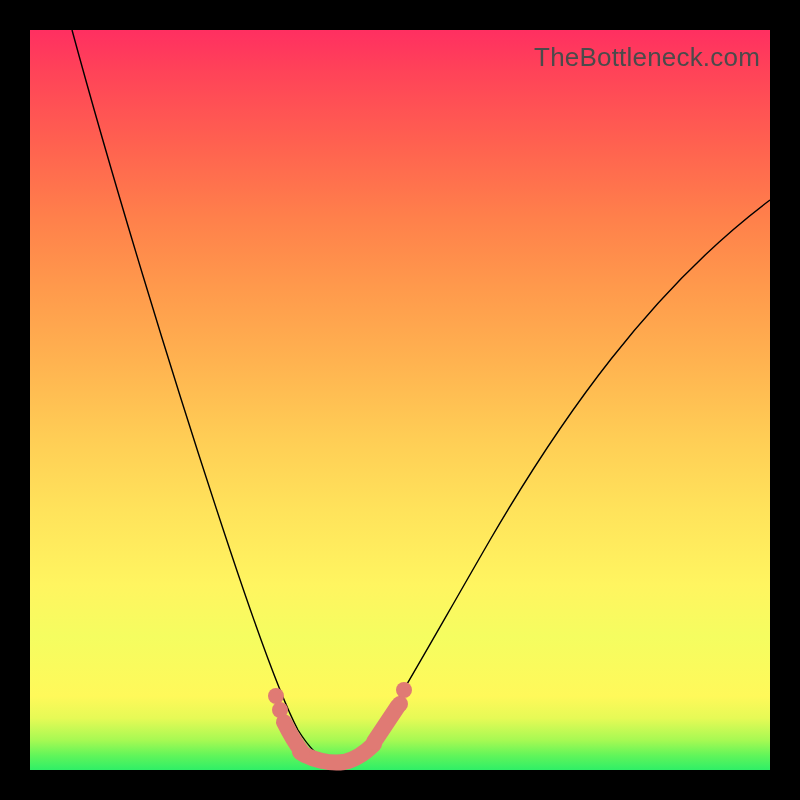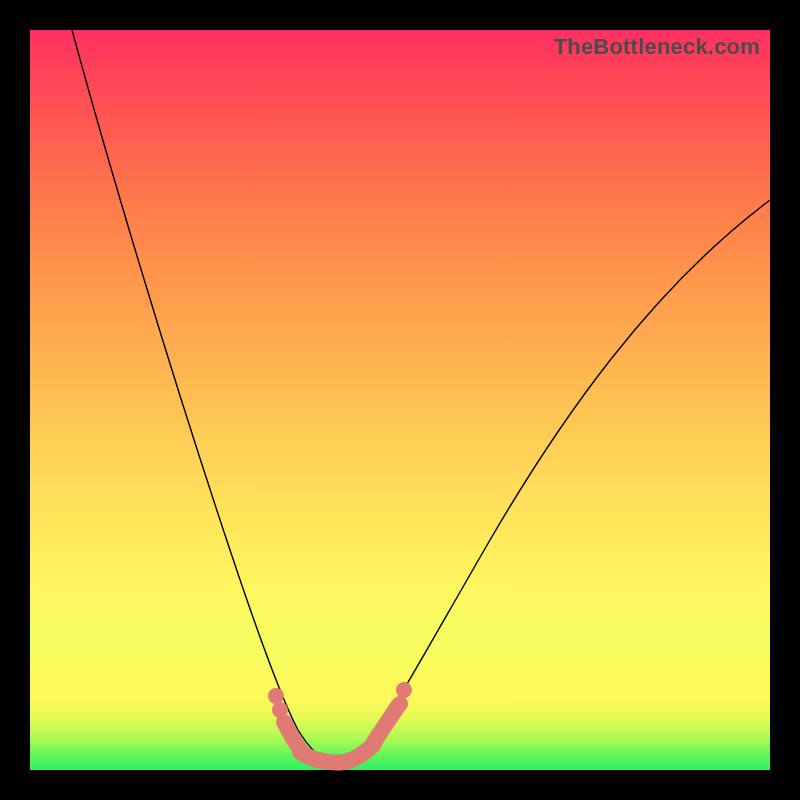--- a/index.html
+++ b/index.html
@@ -37,25 +37,25 @@
       #ffb350 55%,
       #ff9a4c 65%,
       #ff7f4b 75%,
       #ff6050 85%,
       #ff4159 95%,
       #ff2f61 100%
     );
   }
   .watermark {
     position: absolute;
-    top: 4px;
+    top: 12px;
     right: 10px;
     color: #4b4b4b;
-    font-size: 22px;
-    font-weight: 700;
+    font-size: 26px;
+    font-weight: 400;
     letter-spacing: 0.2px;
     z-index: 20;
   }
   svg.curve {
     position: absolute;
     inset: 0;
     width: 740px;
     height: 740px;
     overflow: visible;
   }

